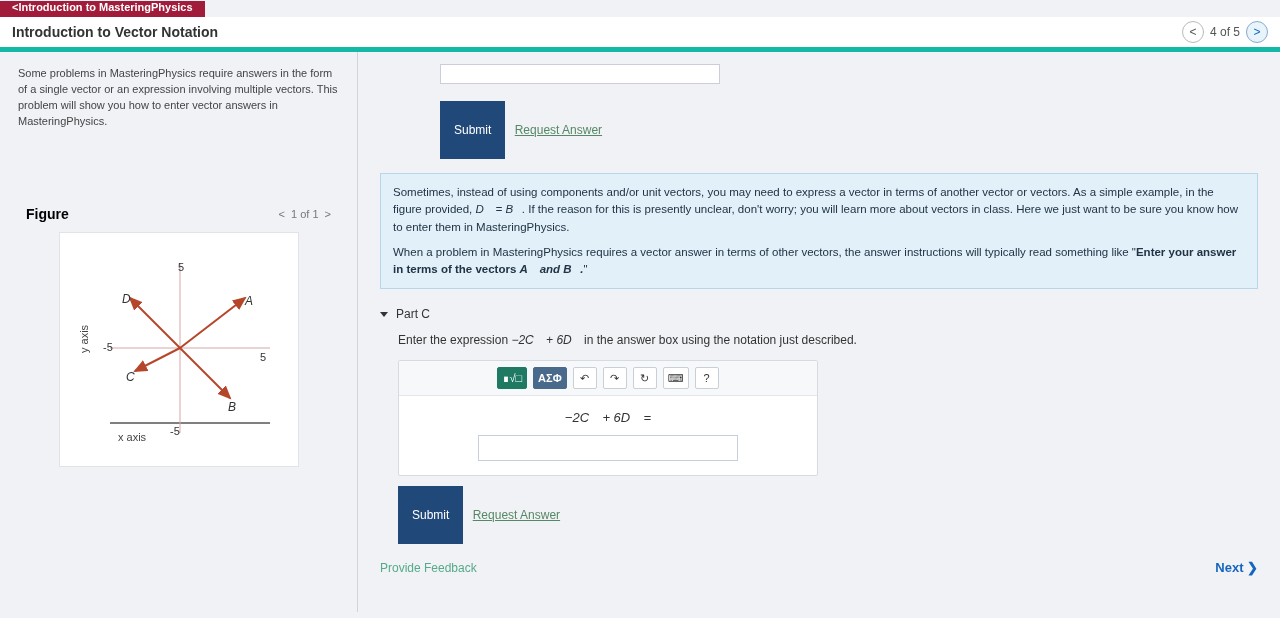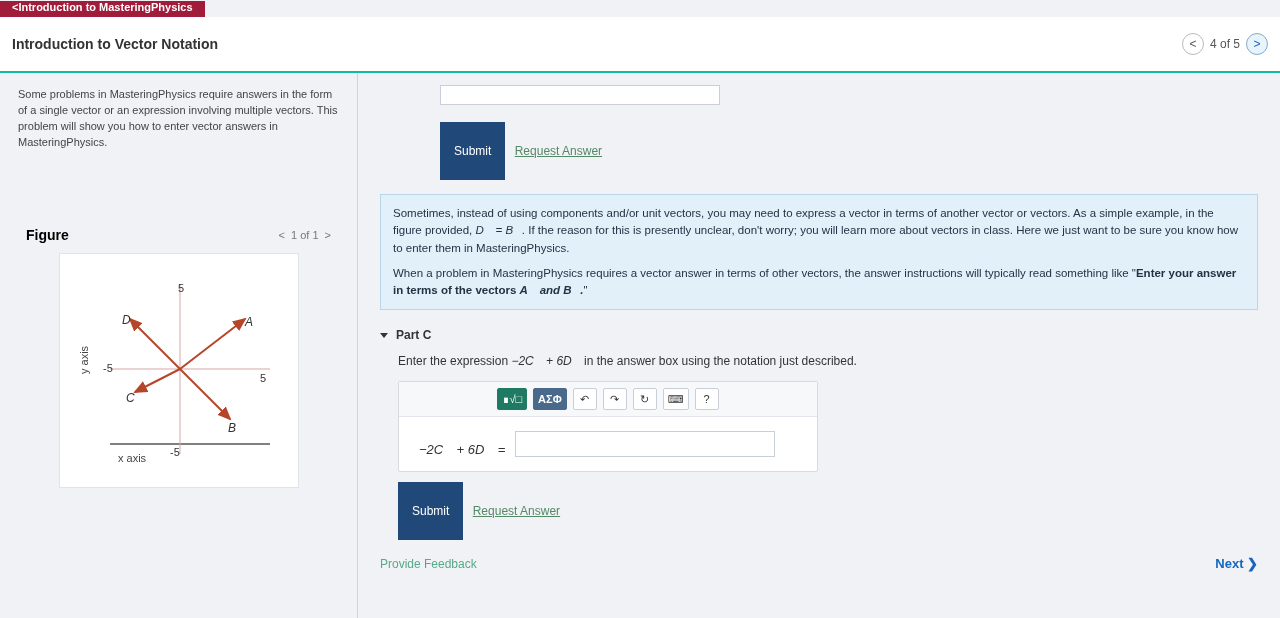--- a/index.html
+++ b/index.html
@@ -1,18 +1,18 @@
 <!DOCTYPE html>
 <html><head>
 <meta charset="utf-8">
 <style>
 * { box-sizing: border-box; margin: 0; padding: 0; }
 body { font-family: Arial, Helvetica, sans-serif; background: #f0f2f5; color: #333; font-size: 12px; }
 .brand-tab { background: #a01c3a; color: #fff; display: inline-block; padding: 0 12px 4px; font-size: 11px; font-weight: bold; }
-.title-bar { background: #fff; border-bottom: 2px solid #14b8a6; padding: 16px 12px; display: flex; justify-content: space-between; align-items: center; }
+.title-bar { background: #fff; border-bottom: 5px solid #14b8a6; padding: 4px 12px; display: flex; justify-content: space-between; align-items: center; }
 .title-bar h1 { font-size: 14px; font-weight: bold; color: #333; }
 .pager { display: flex; align-items: center; gap: 6px; font-size: 12px; color: #555; }
 .pager .circ { width: 22px; height: 22px; border: 1px solid #bbb; border-radius: 50%; display: flex; align-items: center; justify-content: center; background: #fff; cursor: pointer; font-size: 12px; }
 .pager .circ.next { background: #e8f4fb; border-color: #8ac; color: #1565c0; }
 
 .main { display: flex; min-height: 560px; }
 .left { width: 358px; border-right: 1px solid #d0d3d8; padding: 14px 18px; background: #f0f2f5; }
 .right { flex: 1; padding: 14px 22px 10px; background: #f0f2f5; position: relative; overflow: auto; }
 
 .intro-text { font-size: 11px; line-height: 1.45; color: #444; }
@@ -28,34 +28,34 @@
 .fig-box { background: #fff; border: 1px solid #e0e3e8; width: 240px; margin: 0 auto; padding: 10px; }
 
 .answer-input-bar { background: #fff; border: 1px solid #ccd; height: 20px; width: 280px; margin-bottom: 6px; display:inline-block; position:relative; top:-2px;}
 .btn-submit { background: #20497a; color: #fff; border: none; padding: 22px 14px; font-size: 12px; cursor: pointer; margin-right: 6px; }
 .link-req { color: #586; font-size: 12px; text-decoration: underline; cursor: pointer; }
 
 .info-box { background: #e2f0fa; border: 1px solid #b9d5e9; padding: 10px 12px; margin: 14px 0 18px; font-size: 11.5px; line-height: 1.5; color: #234; }
 .info-box .heading { font-weight: bold; color: #234; margin-bottom: 4px; display: block; }
 .bold { font-weight: bold; }
 
-.part-header { display: flex; align-items: center; gap: 8px; font-weight: bold; font-size: 12px; margin-bottom: 10px; }
+.part-header { display: flex; align-items: center; gap: 8px; font-weight: normal; font-size: 12px; margin-bottom: 10px; }
 .caret-down { border-top: 5px solid #333; border-left: 4px solid transparent; border-right: 4px solid transparent; width: 0; height: 0; display: inline-block; }
 
 .part-body { padding-left: 18px; font-size: 12px; color: #333; }
 .part-body p { line-height: 1.6; margin-bottom: 10px; }
 .icon-xvec, .icon-sqrtvec { display: inline-block; border: 1px solid #c8cdd6; background: #fff; padding: 2px 4px; font-size: 11px; vertical-align: middle; margin: 0 2px; }
 .icon-sqrtvec { background: #1f7a63; color: #fff; border-color: #1f7a63; }
 
 .answer-panel { border: 1px solid #d6dbe2; border-radius: 2px; background: #fff; margin: 8px 0 10px; }
 .toolbar { display: flex; align-items: center; gap: 6px; padding: 6px 10px; background: #f7f8fa; border-bottom: 1px solid #e3e6ec; justify-content: center; }
 .tb-btn { border: 1px solid #c9cfd8; background: #fff; border-radius: 2px; min-width: 24px; height: 22px; display: flex; align-items: center; justify-content: center; font-size: 11px; cursor: pointer; padding: 0 4px; }
 .tb-btn.active { background: #1f7a63; color: #fff; border-color: #1f7a63; }
 .tb-btn.greek { background: #4a6a8c; color: #fff; border-color: #4a6a8c; font-weight: bold; }
-.eq-row { display: flex; align-items: flex-end; gap: 10px; padding: 14px 20px; }
+.eq-row { display: flex; align-items: center; gap: 10px; padding: 14px 20px; flex-direction: column; }
 .eq-label { font-size: 13px; color: #333; font-style: italic; }
 .eq-input { border: 1px solid #c9cfd8; height: 26px; width: 260px; background: #fff; }
 
 .footer-row { display: flex; justify-content: space-between; align-items: center; margin-top: 16px; }
 .provide-fb { color: #5a8; font-size: 12px; cursor: pointer; }
 .next-btn { color: #1565c0; font-size: 13px; font-weight: bold; cursor: pointer; }
 </style>
 </head>
 <body>
 

